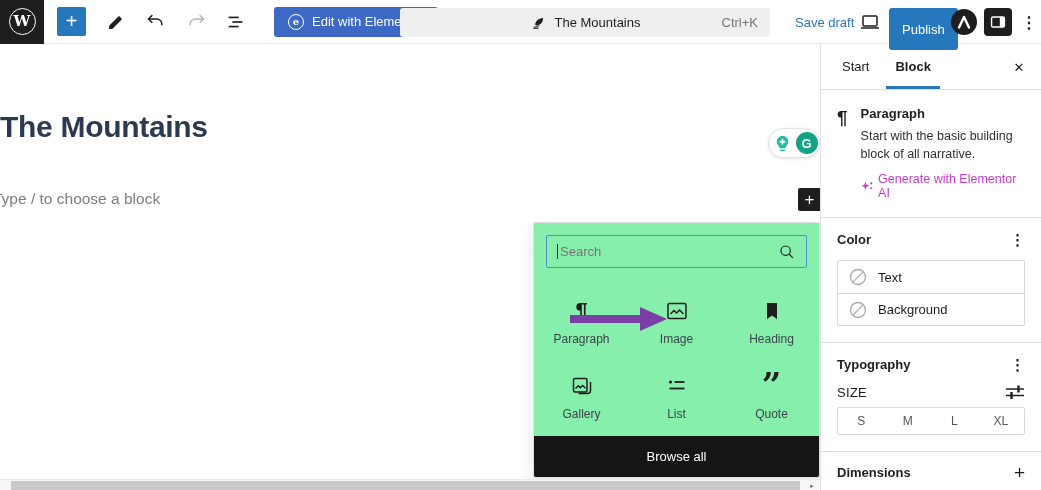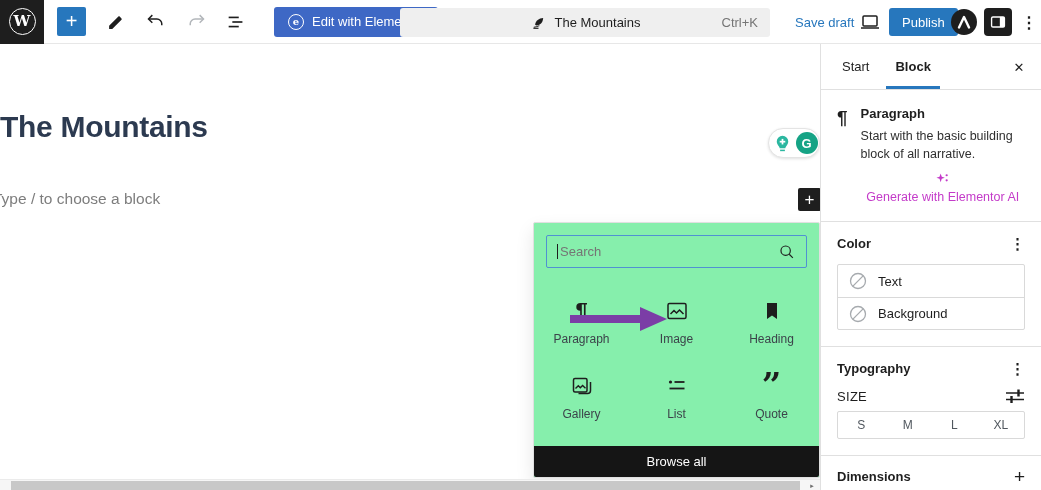--- a/index.html
+++ b/index.html
@@ -20,21 +20,21 @@
   .elementor-btn { margin-left:26px; height:30px; background:#3e68c5; border:none; border-radius:3px; color:#fff;
                    font-size:13px; font-family:inherit; display:flex; align-items:center; gap:8px; padding:0 14px; cursor:pointer; }
   .e-circle { width:16px; height:16px; border:1.5px solid #fff; border-radius:50%; display:flex; align-items:center;
               justify-content:center; font-family:"DejaVu Serif",serif; font-size:10px; font-weight:bold; color:#fff; }
   .command-bar { position:absolute; left:400px; top:8px; width:370px; height:29px; background:#efefef; border-radius:3px;
                  display:flex; align-items:center; justify-content:center; cursor:pointer; }
   .command-center { display:flex; align-items:center; gap:8px; font-size:13px; color:#1e1e1e; }
   .command-shortcut { position:absolute; right:12px; top:7px; font-size:13px; color:#757575;margin-left:28px; }
   .save-draft { position:absolute; left:795px; top:15px; font-size:13px; color:#2777bd; cursor:pointer; background:none; border:none; font-family:inherit; }
   .preview-btn { position:absolute; left:858px; top:10px; }
-  .publish-btn { position:absolute; left:889px; top:8px; height:28px; background:#2777bd; color:#fff; border:none;
+  .publish-btn { position:absolute; left:889px; top:8px; height:42px; background:#2777bd; color:#fff; border:none;
                  border-radius:3px; font-size:13px; font-family:inherit; padding:0 13px; cursor:pointer; }
   .astra-btn { position:absolute; left:951px; top:9px; width:26px; height:26px; border-radius:50%; background:#1e1e1e;
                display:flex; align-items:center; justify-content:center; cursor:pointer; }
   .settings-btn { position:absolute; left:984px; top:8px; width:28px; height:28px; background:#1e1e1e; border-radius:4px;
                   display:flex; align-items:center; justify-content:center; cursor:pointer; }
   .kebab-top { position:absolute; left:1021px; top:11px; width:16px; height:22px; display:flex; align-items:center;
                justify-content:center; font-size:16px; font-weight:bold; color:#1e1e1e; cursor:pointer; }
 
   
   .canvas { position:absolute; left:0; top:44px; width:820px; height:435px; background:#fff; overflow:hidden; }
@@ -53,21 +53,21 @@
   .search-box { margin:12px 12px 0; height:33px; border:1.5px solid #5091d2; border-radius:2px; display:flex;
                 align-items:center; padding:0 10px; }
   .caret { width:1px; height:15px; background:#1e1e1e; margin-right:2px; }
   .search-ph { flex:1; font-size:13px; color:#757575; }
   .blocks-grid { display:grid; grid-template-columns:repeat(3,1fr); margin-top:12px; }
   .block-item { height:75px; padding-top:18px; display:flex; flex-direction:column; align-items:center; cursor:pointer; }
   .block-item .bicon { height:26px; display:flex; align-items:center; justify-content:center; }
   .block-item .blabel { margin-top:8px; font-size:12px; color:#3c434a; }
   .pilcrow { font-size:22px; font-weight:bold; color:#1e1e1e; line-height:1; }
   .quote-glyph { font-family:"DejaVu Serif",serif; font-size:34px; font-weight:bold; color:#1e1e1e; line-height:0.55; height:20px; }
-  .browse-all { position:absolute; left:0; right:0; bottom:0; height:31px; background:#151515; color:#fff; font-size:13px;
+  .browse-all { position:absolute; left:0; right:0; bottom:0; height:41px; background:#151515; color:#fff; font-size:13px;
                 display:flex; align-items:center; justify-content:center; border-radius:0 0 2px 2px; cursor:pointer; }
   .arrow-overlay { position:absolute; left:567px; top:305px; z-index:30; pointer-events:none; }
 
   
   .hscrollbar { position:absolute; left:0; top:479px; width:820px; height:11px; background:#f6f6f6; border-top:1px solid #ebebeb; z-index:25; }
   .hthumb { position:absolute; left:11px; top:1px; width:789px; height:9px; background:#c8c8c8; }
   .hscroll-arrow { position:absolute; left:806px; top:0px; width:12px; height:11px; display:flex; align-items:center;
                    justify-content:center; font-size:7px; color:#6f6f6f; }
 
   
@@ -75,21 +75,21 @@
   .sb-tabs { position:relative; height:46px; border-bottom:1px solid #e0e0e0; display:flex; align-items:stretch; padding-left:8px; }
   .sb-tab { position:relative; display:flex; align-items:center; padding:0 13px; font-size:13px; color:#1e1e1e; cursor:pointer; }
   .sb-tab.active { font-weight:bold; }
   .sb-tab.active::after { content:""; position:absolute; left:4px; right:4px; bottom:0; height:3px; background:#2777bd; }
   .sb-close { position:absolute; right:12px; top:13px; width:20px; height:20px; display:flex; align-items:center;
               justify-content:center; font-size:13px; color:#1e1e1e; cursor:pointer; }
   .block-card { display:flex; gap:13px; padding:16px 16px 17px; border-bottom:1px solid #e0e0e0; }
   .block-card .pilcrow-sm { font-size:19px; font-weight:bold; color:#1e1e1e; line-height:1; margin-top:2px; }
   .bc-name { font-size:13px; font-weight:bold; color:#1e1e1e; }
   .bc-desc { margin-top:6px; font-size:12.5px; line-height:1.45; color:#2f2f2f; }
-  .bc-ai { margin-top:9px; display:flex; align-items:center; gap:5px; font-size:12.5px; color:#c43bc9; cursor:pointer;flex-direction:column; }
+  .bc-ai { margin-top:9px; display:flex; align-items:center; gap:5px; font-size:12.5px; color:#c43bc9; cursor:pointer; }
   .sb-section { padding:12px 16px 16px; border-bottom:1px solid #e0e0e0; }
   .sb-sec-head { display:flex; align-items:center; justify-content:space-between; height:18px; }
   .sb-sec-title { font-size:13px; font-weight:bold; color:#1e1e1e; }
   .kebab { font-size:15px; font-weight:bold; color:#1e1e1e; cursor:pointer; line-height:1; }
   .color-box { margin-top:12px; border:1px solid #d9d9d9; border-radius:2px; }
   .color-row { height:32px; display:flex; align-items:center; gap:10px; padding:0 10px; cursor:pointer; }
   .color-row + .color-row { border-top:1px solid #d9d9d9; }
   .color-label { font-size:13px; color:#1e1e1e; }
   .size-row { margin-top:12px; display:flex; align-items:center; justify-content:space-between; height:14px; }
   .size-label { font-size:13px; color:#1e1e1e; letter-spacing:0.3px; }

